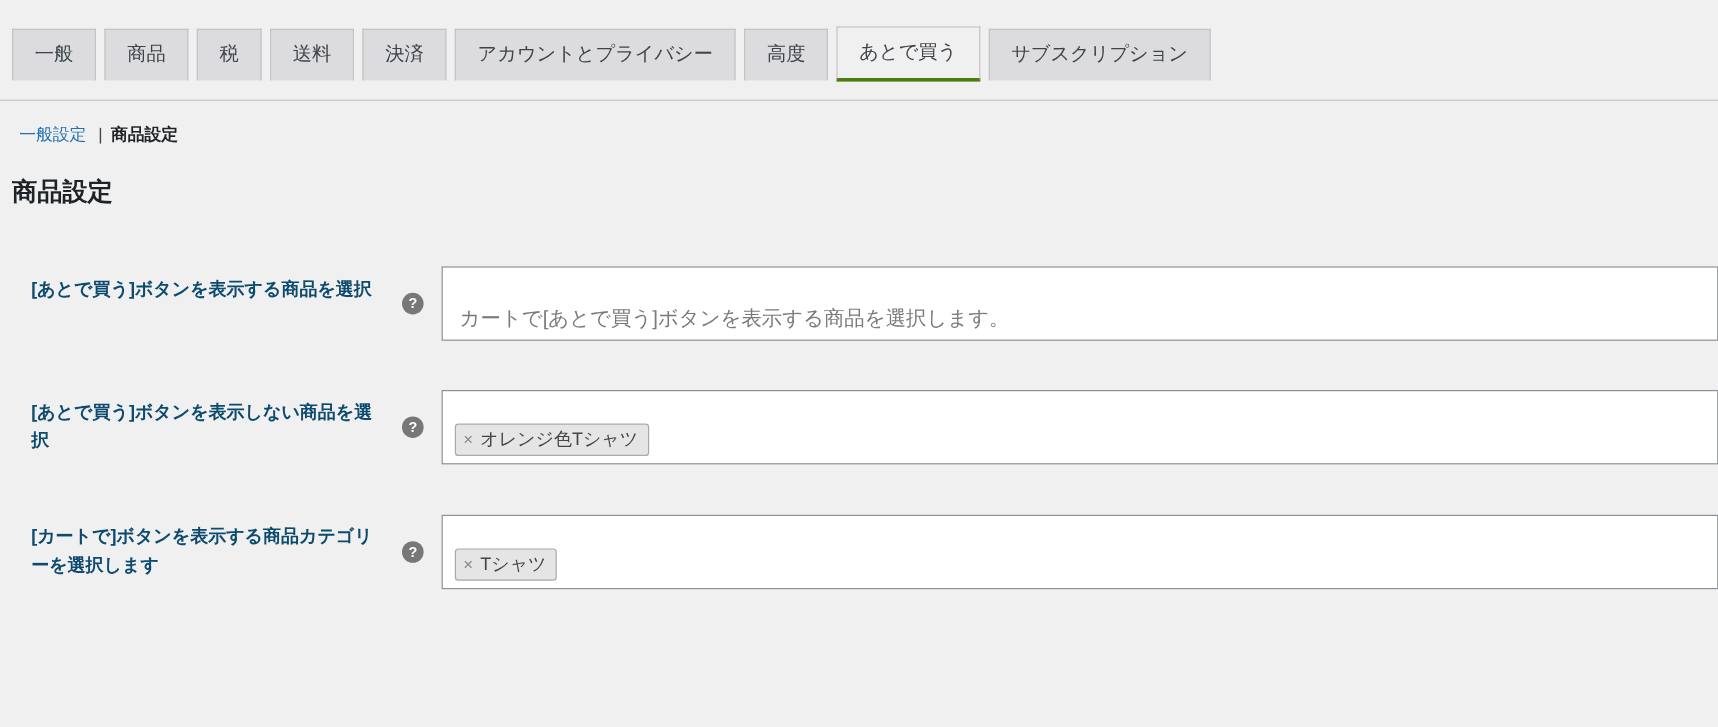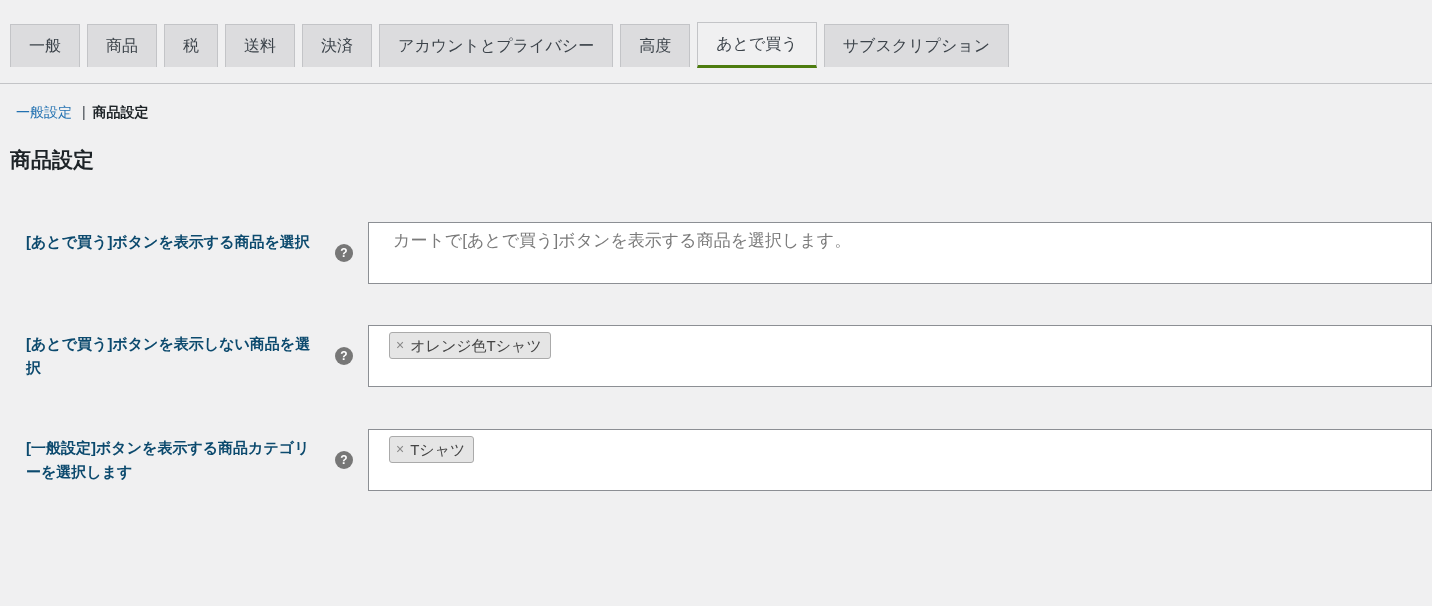--- a/index.html
+++ b/index.html
@@ -114,24 +114,24 @@
     line-height: 1;
     cursor: help;
   }
 
   
   .select2 {
     border: 1px solid #8c8f94;
     border-radius: 0;
     background: #fff;
     min-height: 62px;
-    padding: 6px 20px;
+    padding: 6px 10px;
     display: flex;
     flex-wrap: wrap;
-    align-items: flex-start;
+    align-items: flex-end;
     gap: 6px;
     cursor: text;
     width: 100%;
   }
   .select2 .placeholder {
     color: #7a7a7a;
     font-size: 17px;
     padding-left: 4px;
   }
   .select2 .chip {
@@ -207,21 +207,21 @@
         <div class="select2">
           <span class="chip">
             <span class="remove">×</span>
             <span>オレンジ色Tシャツ</span>
           </span>
         </div>
       </td>
     </tr>
 
     <tr>
-      <th>[一般設定]ボタンを表示する商品カテゴリーを選択します</th>
+      <th>[カートで]ボタンを表示する商品カテゴリーを選択します</th>
       <td class="help-col">
         <span class="help-icon">?</span>
       </td>
       <td class="field-col">
         <div class="select2">
           <span class="chip">
             <span class="remove">×</span>
             <span>Tシャツ</span>
           </span>
         </div>

